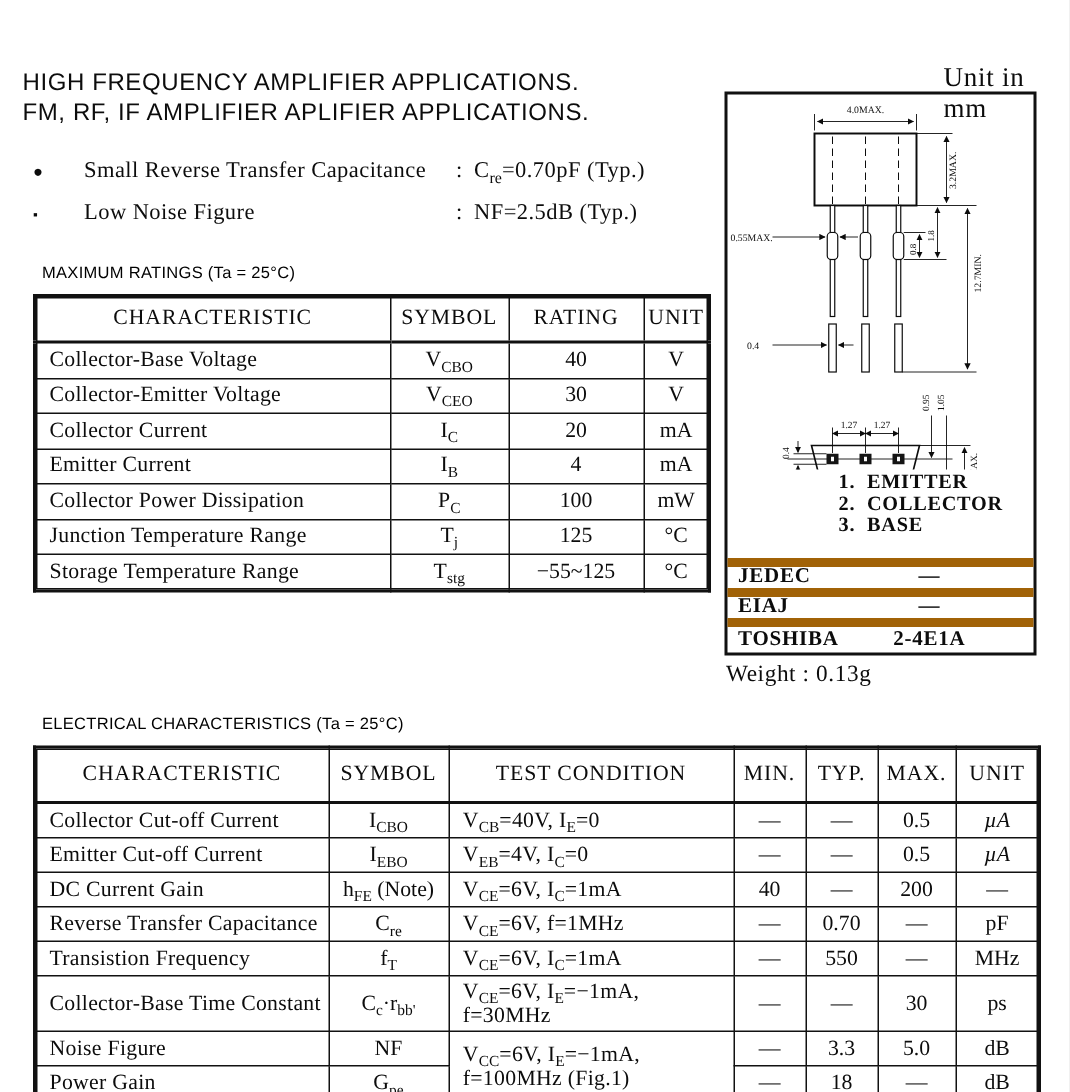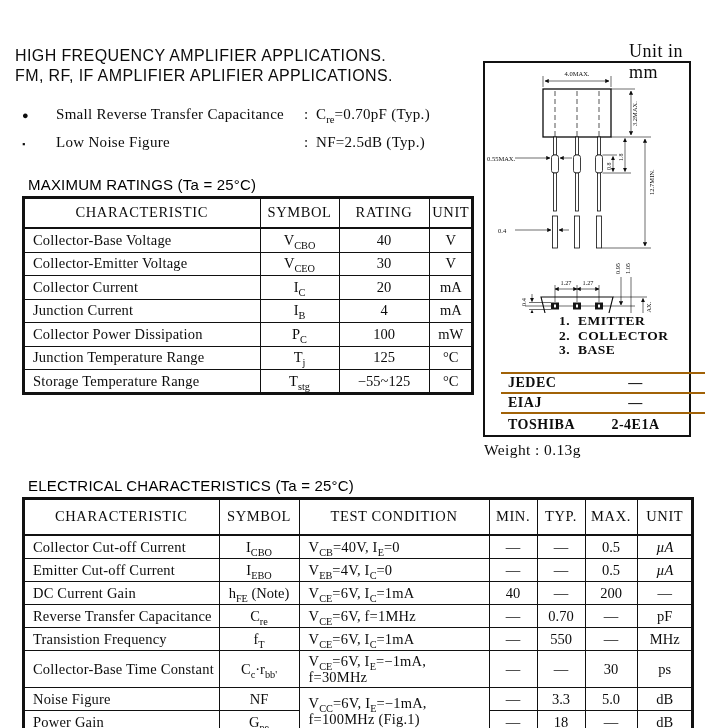--- a/index.html
+++ b/index.html
@@ -12,21 +12,21 @@
   .hdr{position:absolute;left:15px;top:46px;font-family:"Liberation Sans",sans-serif;
        font-size:16px;line-height:20px;letter-spacing:.4px;}
   .unitnote{position:absolute;left:597px;top:41px;font-size:18px;letter-spacing:.5px;margin-left:32px;}
 
   .features{position:absolute;left:18px;top:106px;width:460px;font-size:15px;}
   .feat{display:flex;align-items:baseline;height:28px;letter-spacing:.3px;}
   .feat .bul{width:34px;padding-left:4px;font-size:11px;}
   .feat .lab{width:248px;}
   .feat .col{width:12px;}
 
-  .sec-head{position:absolute;font-family:"Liberation Sans",sans-serif;font-size:15px;
+  .sec-head{position:absolute;font-family:"Liberation Sans",sans-serif;font-size:11px;
             letter-spacing:.2px;color:#000;}
   .mr-head{left:28px;top:176px;}
   .ec-head{left:28px;top:477px;}
 
   table.dt{border-collapse:collapse;table-layout:fixed;position:absolute;
            font-size:14.5px;background:#fff;}
   table.dt th,table.dt td{border:1px solid #111;overflow:hidden;white-space:nowrap;}
   table.dt th{font-weight:normal;letter-spacing:.6px;border-bottom:2px solid #111;}
   table.dt{border:2px solid #111;outline:1px solid #111;outline-offset:-3px;}
   table.dt td.l{text-align:left;padding-left:9px;letter-spacing:.2px;}
@@ -44,22 +44,22 @@
   .ec-tbl tr.dbl td{height:34px;}
 
   .pkgbox{position:absolute;left:483px;top:61px;width:208px;height:376px;
           border:2px solid #111;box-sizing:border-box;}
   .pkgbox svg{position:absolute;left:0;top:0;}
   svg text{font-family:"Liberation Serif",serif;fill:#0c0c0c;}
   .pinlist{position:absolute;left:74px;top:250px;font-size:13.5px;font-weight:bold;
            letter-spacing:.5px;}
   .pinlist .pl-item{display:flex;height:14.5px;align-items:baseline;}
   .pinlist .pl-num{width:19px;}
-  .stdrow{position:absolute;left:16px;width:100%;display:flex;align-items:center;
-          border-top:2px solid #a16207;box-sizing:border-box;font-size:14px;font-weight:bold;
+  .stdrow{position:absolute;left:0;width:100%;display:flex;align-items:center;
+          border-top:6px solid #a16207;box-sizing:border-box;font-size:14px;font-weight:bold;
           letter-spacing:.5px;}
   .stdrow .sl{padding-left:7px;width:80px;}
   .stdrow .sv{width:95px;text-align:center;font-weight:bold;}
   .weight{position:absolute;left:484px;top:441px;font-size:15.5px;letter-spacing:.4px;}
 </style>
 </head>
 <body>
 
 <div class="page">
 
@@ -115,21 +115,21 @@
           <td class="c">30</td>
           <td class="c">V</td>
         </tr>
       <tr>
           <td class="l">Collector Current</td>
           <td class="c">I<sub>C</sub></td>
           <td class="c">20</td>
           <td class="c">mA</td>
         </tr>
       <tr>
-          <td class="l">Junction Current</td>
+          <td class="l">Emitter Current</td>
           <td class="c">I<sub>B</sub></td>
           <td class="c">4</td>
           <td class="c">mA</td>
         </tr>
       <tr>
           <td class="l">Collector Power Dissipation</td>
           <td class="c">P<sub>C</sub></td>
           <td class="c">100</td>
           <td class="c">mW</td>
         </tr>

